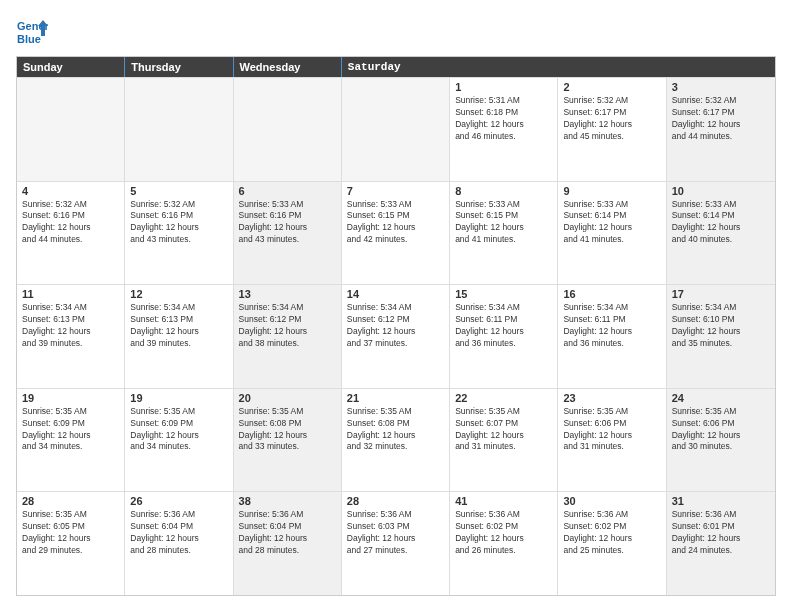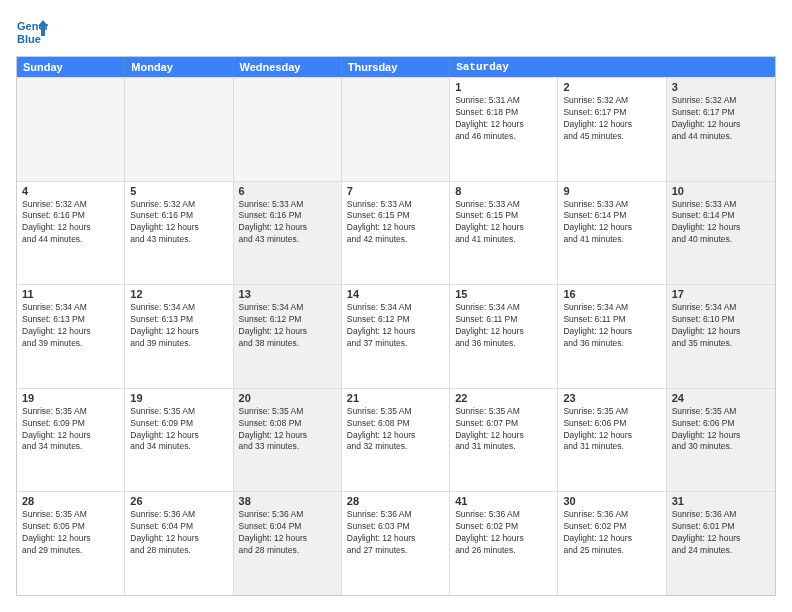--- a/index.html
+++ b/index.html
@@ -43,21 +43,21 @@
     }
     .calendar {
       flex: 1;
       display: flex;
       flex-direction: column;
       border: 1px solid #ccc;
     }
     .cal-header {
       display: grid;
       grid-template-columns: repeat(7, 1fr);
-      background: #3b82f6;
+      background: #404040;
     }
     .cal-header-cell {
       color: #fff;
       font-size: 11px;
       font-weight: bold;
       padding: 4px 6px;
       border-right: 1px solid #4a90d0;
     }
     .cal-header-cell:last-child { border-right: none; font-family: Liberation Mono, monospace; }
     .cal-body {
@@ -109,23 +109,22 @@
 </div>
     <div class="title-block">
       <h1></h1>
       <h2></h2>
     </div>
   </div>
 
   <div class="calendar">
     <div class="cal-header">
     <div class="cal-header-cell">Sunday</div>
-        <div class="cal-header-cell">Monday</div>
+        <div class="cal-header-cell">Thursday</div>
         <div class="cal-header-cell">Wednesday</div>
-        <div class="cal-header-cell">Thursday</div>
         <div class="cal-header-cell">Saturday</div>
       </div>
     <div class="cal-body">
     <div class="cal-row">
           <div class="cal-cell empty"></div>
           <div class="cal-cell empty"></div>
           <div class="cal-cell empty"></div>
           <div class="cal-cell empty"></div>
           <div class="cal-cell">
             <span class="day-num">1</span>

